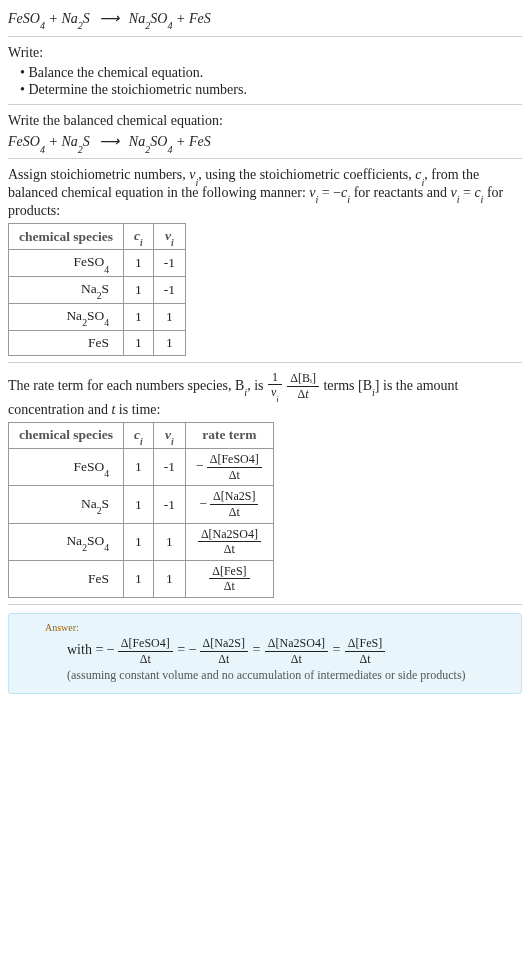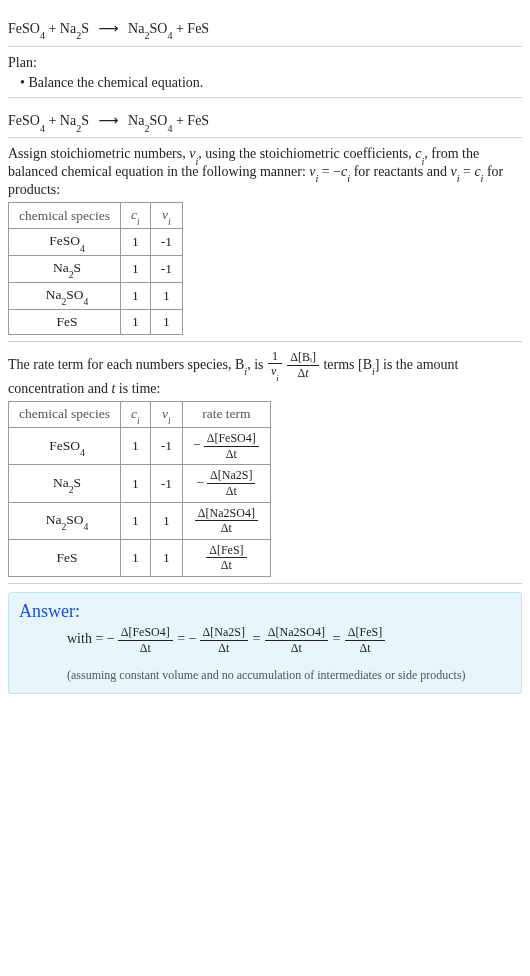--- a/index.html
+++ b/index.html
@@ -12,21 +12,21 @@
     background: #fff;
   }
   .page { padding: 6px 8px 10px 8px; }
   .section { margin-bottom: 6px; }
   hr.sep {
     border: none;
     border-top: 1px solid #cfcfcf;
     margin: 6px 0 8px 0;
   }
   .prompt { line-height: 1.35; }
-  .eqline { margin-top: 14px; }
+  .eqline { margin-top: 4px; font-style: italic; }
   sub { font-size: 0.72em; position: relative; top: 0.25em; }
   .arrow { display:inline-block; padding:0 6px; }
 
   ul.plain {
     list-style: none;
     padding: 0;
     margin: 4px 0 2px 12px;
   }
   ul.plain li { margin: 1px 0; }
 
@@ -35,36 +35,36 @@
     margin-top: 4px;
     font-size: 13.5px;
   }
   table.data th, table.data td {
     border: 1px solid #999;
     padding: 4px 10px;
     text-align: center;
   }
   table.data th {
     background: #fff;
-    font-weight: normal;
+    font-weight: bold;
     color: #555;
   }
-  table.data td.left { text-align: center; padding-left:19px; padding-right:14px;}
+  table.data td.left { text-align: right; padding-left:19px; padding-right:14px;}
   .footnote { font-size: 12px; color: #555; margin-top: 3px; }
 
   .answer-box {
     background: #e8f6fb;
     border: 1px solid #bfe6f2;
     border-radius: 3px;
     padding: 8px 10px 10px 10px;
     margin-top: 6px;
   }
-  .answer-label { color: #1d4ed8; font-size: 18px; margin-bottom:4px;}
+  .answer-label { color: #a16207; font-size: 10px; margin-bottom:4px;margin-left:26px;}
   .answer-indent { padding-left: 48px; }
-  .assume { font-size: 12px; color: #555; margin-top:14px;}
+  .assume { font-size: 12px; color: #555; margin-top:3px;}
 
   
   .frac {
     display: inline-block;
     vertical-align: middle;
     text-align: center;
     font-size: 12px;
     line-height: 1.05;
     margin: 0 1px;
   }
@@ -93,29 +93,31 @@
         <span>Na</span><sub>2</sub><span>SO</span><sub>4</sub>
       </span>
       <span> + </span>
       <span>FeS</span>
     </div>
   </div>
 
   <hr class="sep">
 
   <div class="section">
-    <div>Plan:</div>
+    <div>Write:</div>
     <ul class="plain">
       <li>• Balance the chemical equation.</li>
+      <li>• Determine the stoichiometric numbers.</li>
     </ul>
   </div>
 
   <hr class="sep">
 
   <div class="section">
+    <div>Write the balanced chemical equation:</div>
     <div class="eqline">
       <span>
         <span>FeSO</span><sub>4</sub>
       </span>
       <span> + </span>
       <span>
         <span>Na</span><sub>2</sub><span>S</span>
       </span>
       <span class="arrow">⟶</span>
       <span>

